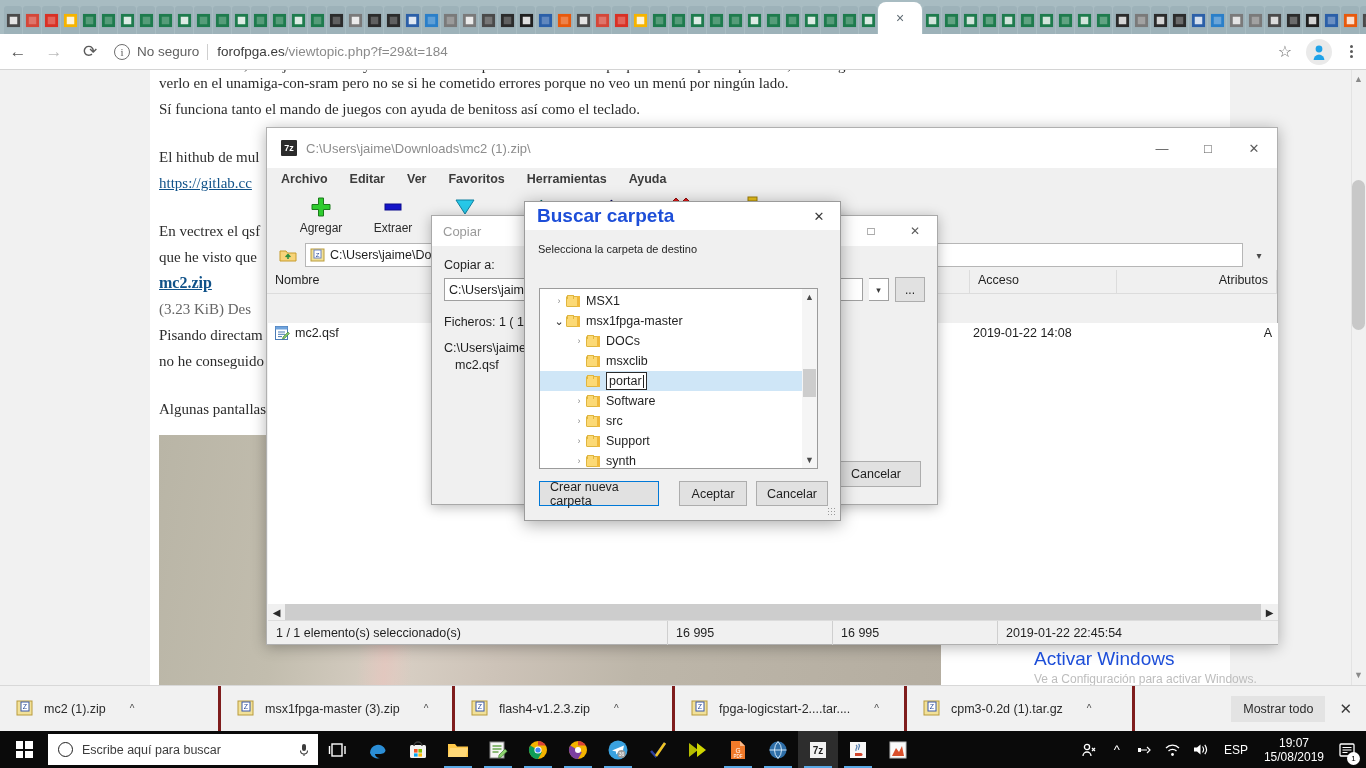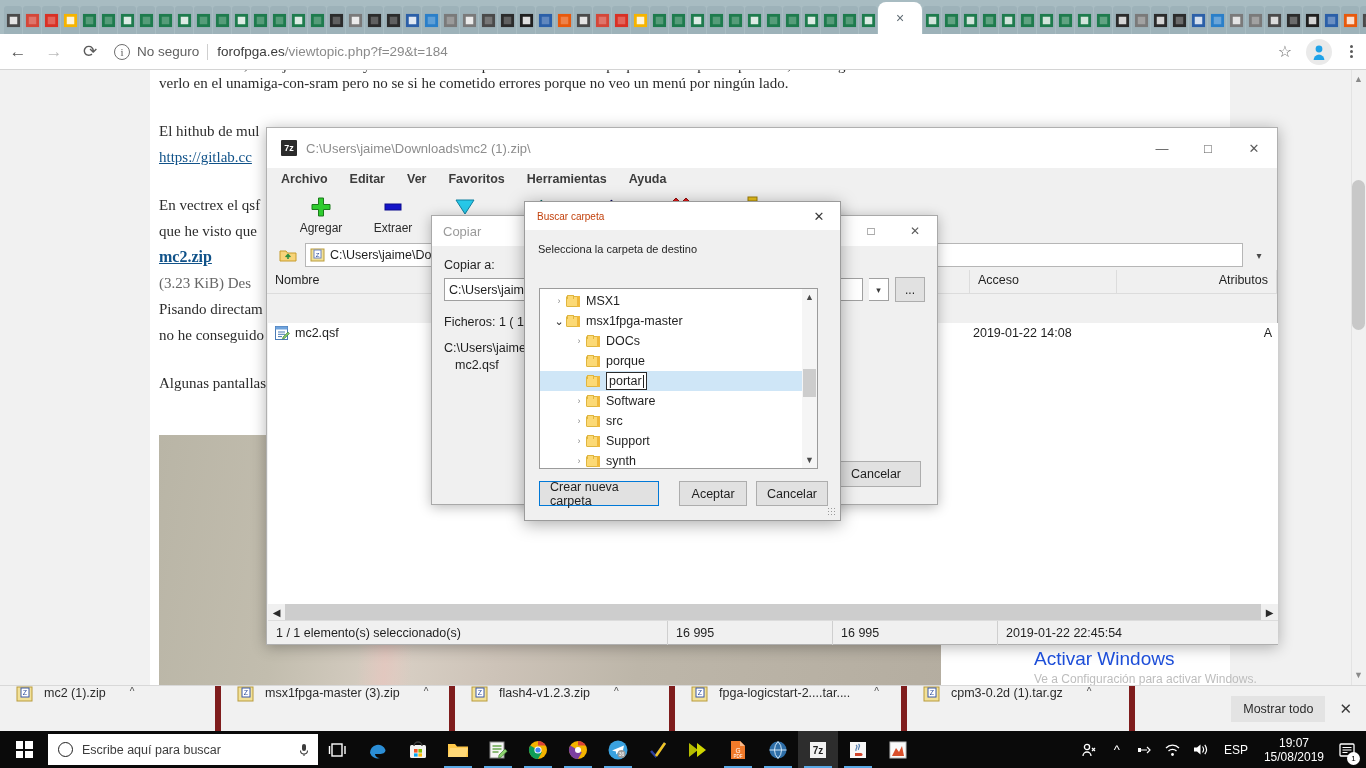--- a/index.html
+++ b/index.html
@@ -139,21 +139,21 @@
   .cd-path { margin-top:11px; line-height:17px;}
   .cd-cancel { position:absolute; right:16px; bottom:17px; width:90px; height:26px; background:#e1e1e1; border:1px solid #adadad;
      display:flex; align-items:center; justify-content:center; font-size:12.5px; color:#1f1f1f;}
 
   
   .browsedlg {
     position:absolute; left:524px; top:201px; width:317px; height:320px;
     background:#f0f0f0; border:1px solid #9b9b9b; box-shadow:0 3px 16px rgba(0,0,0,.34);
   }
   .bd-title { height:28px; background:#ffffff; display:flex; align-items:center; position:relative;}
-  .bd-title .t { font-size:10px; color:#c2410c; margin-left:12px;}
+  .bd-title .t { font-size:19px; color:#1d4ed8; margin-left:12px;font-weight:bold;}
   .bd-close { position:absolute; right:0; top:0; width:42px; height:28px; display:flex; align-items:center; justify-content:center;
      font-size:13px; color:#3a3a3a;}
   .bd-sub { font-size:11px; color:#1f1f1f; margin: 13px 0 0 13px;}
   .bd-tree { position:absolute; left:14px; top:86px; width:279px; height:181px; background:#fff; border:1px solid #9b9b9b; overflow:hidden;}
   .tree-scroll { position:absolute; right:0; top:0; width:15px; height:179px; background:#f5f5f5;}
   .ts-up,.ts-down { width:15px; height:16px; display:flex; align-items:center; justify-content:center; font-size:9px; color:#4a4a4a;}
   .ts-down { position:absolute; bottom:0;}
   .ts-thumb { position:absolute; left:1px; top:80px; width:13px; height:28px; background:#cdcdcd;}
   .tnode { height:20px; display:flex; align-items:center; font-size:12.5px; color:#1f1f1f; position:relative;}
   .tchev { width:14px; text-align:center; font-size:9px; color:#8a8a8a; }
@@ -174,21 +174,21 @@
      background-size: 3px 3px; }
 
   
   .watermark { position:absolute; left:1034px; top:648px; width:300px; text-align:left; pointer-events:none;}
   .wm1 { font-size:19px; color:#1d4ed8; }
   .wm2 { font-size:12px; color:#bdbdbd; margin-top:2px;}
 
   
   .shelf { position:absolute; left:0; top:685px; width:1366px; height:46px; background:#f1f1f1; border-top:1px solid #d8d8d8;
      display:flex; align-items:center;}
-  .dl-item { height:46px; display:flex; align-items:flex-start; padding: 0 14px 0 16px; border-right:6px solid #7f1d1d; gap:10px;}
+  .dl-item { height:46px; display:flex; align-items:center; padding: 0 14px 0 16px; border-right:3px solid #7f1d1d; gap:10px;}
   .dl-ico { width:18px; height:18px; position:relative;}
   .dl-name { font-size:12.5px; color:#2b2b2b; white-space:nowrap;}
   .dl-caret { font-size:10px; color:#4a4a4a; margin-left:14px;}
   .shelf-right { margin-left:auto; display:flex; align-items:center; gap:14px; padding-right:14px;}
   .show-all { font-size:12.5px; color:#2b2b2b; background:#e3e3e3; padding:6px 12px;}
   .shelf-close { font-size:15px; color:#3a3a3a;}
 
   
   .taskbar { position:absolute; left:0; top:731px; width:1366px; height:37px; background:#0a0a0a; display:flex; align-items:center;}
   .startbtn { width:48px; height:37px; display:flex; align-items:center; justify-content:center;}
@@ -667,20 +667,21 @@
   </div>
 
   <div class="page">
     <div class="page-bg-left"></div>
     <div class="page-bg-right"></div>
 
     <div class="clip-top">tiene el 2xuno, me fije en vectrex y cuando estuvo disponible dicha sram aplique el concepto de plantilla, si he logrado</div>
 
     <div class="post">
       <p>verlo en el unamiga-con-sram pero no se si he cometido errores porque no veo un menú por ningún lado.</p>
+      <p>Sí funciona tanto el mando de juegos con ayuda de benitoss así como el teclado.</p>
       <div class="gap"></div>
       <p>El hithub de mul</p>
       <p><a href="#">https://gitlab.cc</a></p>
       <div class="gap"></div>
       <p>En vectrex el qsf</p>
       <p>que he visto que</p>
       <p><a href="#" class="lnk-strong">mc2.zip</a></p>
       <p class="meta">(3.23 KiB) Des</p>
       <p>Pisando directam</p>
       <p>no he conseguido</p>
@@ -896,21 +897,21 @@
               <u></u>
             </span>
             <span>DOCs</span>
           </div>
           <div class="tnode" style="padding-left: 32px;">
             <span class="tchev"></span>
             <span class="tfolder">
               <i></i>
               <u></u>
             </span>
-            <span>porque</span>
+            <span>msxclib</span>
           </div>
           <div class="tnode editrow" style="padding-left: 32px;">
             <span class="tchev"></span>
             <span class="tfolder">
               <i></i>
               <u></u>
             </span>
             <span class="editbox">
               <span>portar</span>
               <span class="caret"></span>

